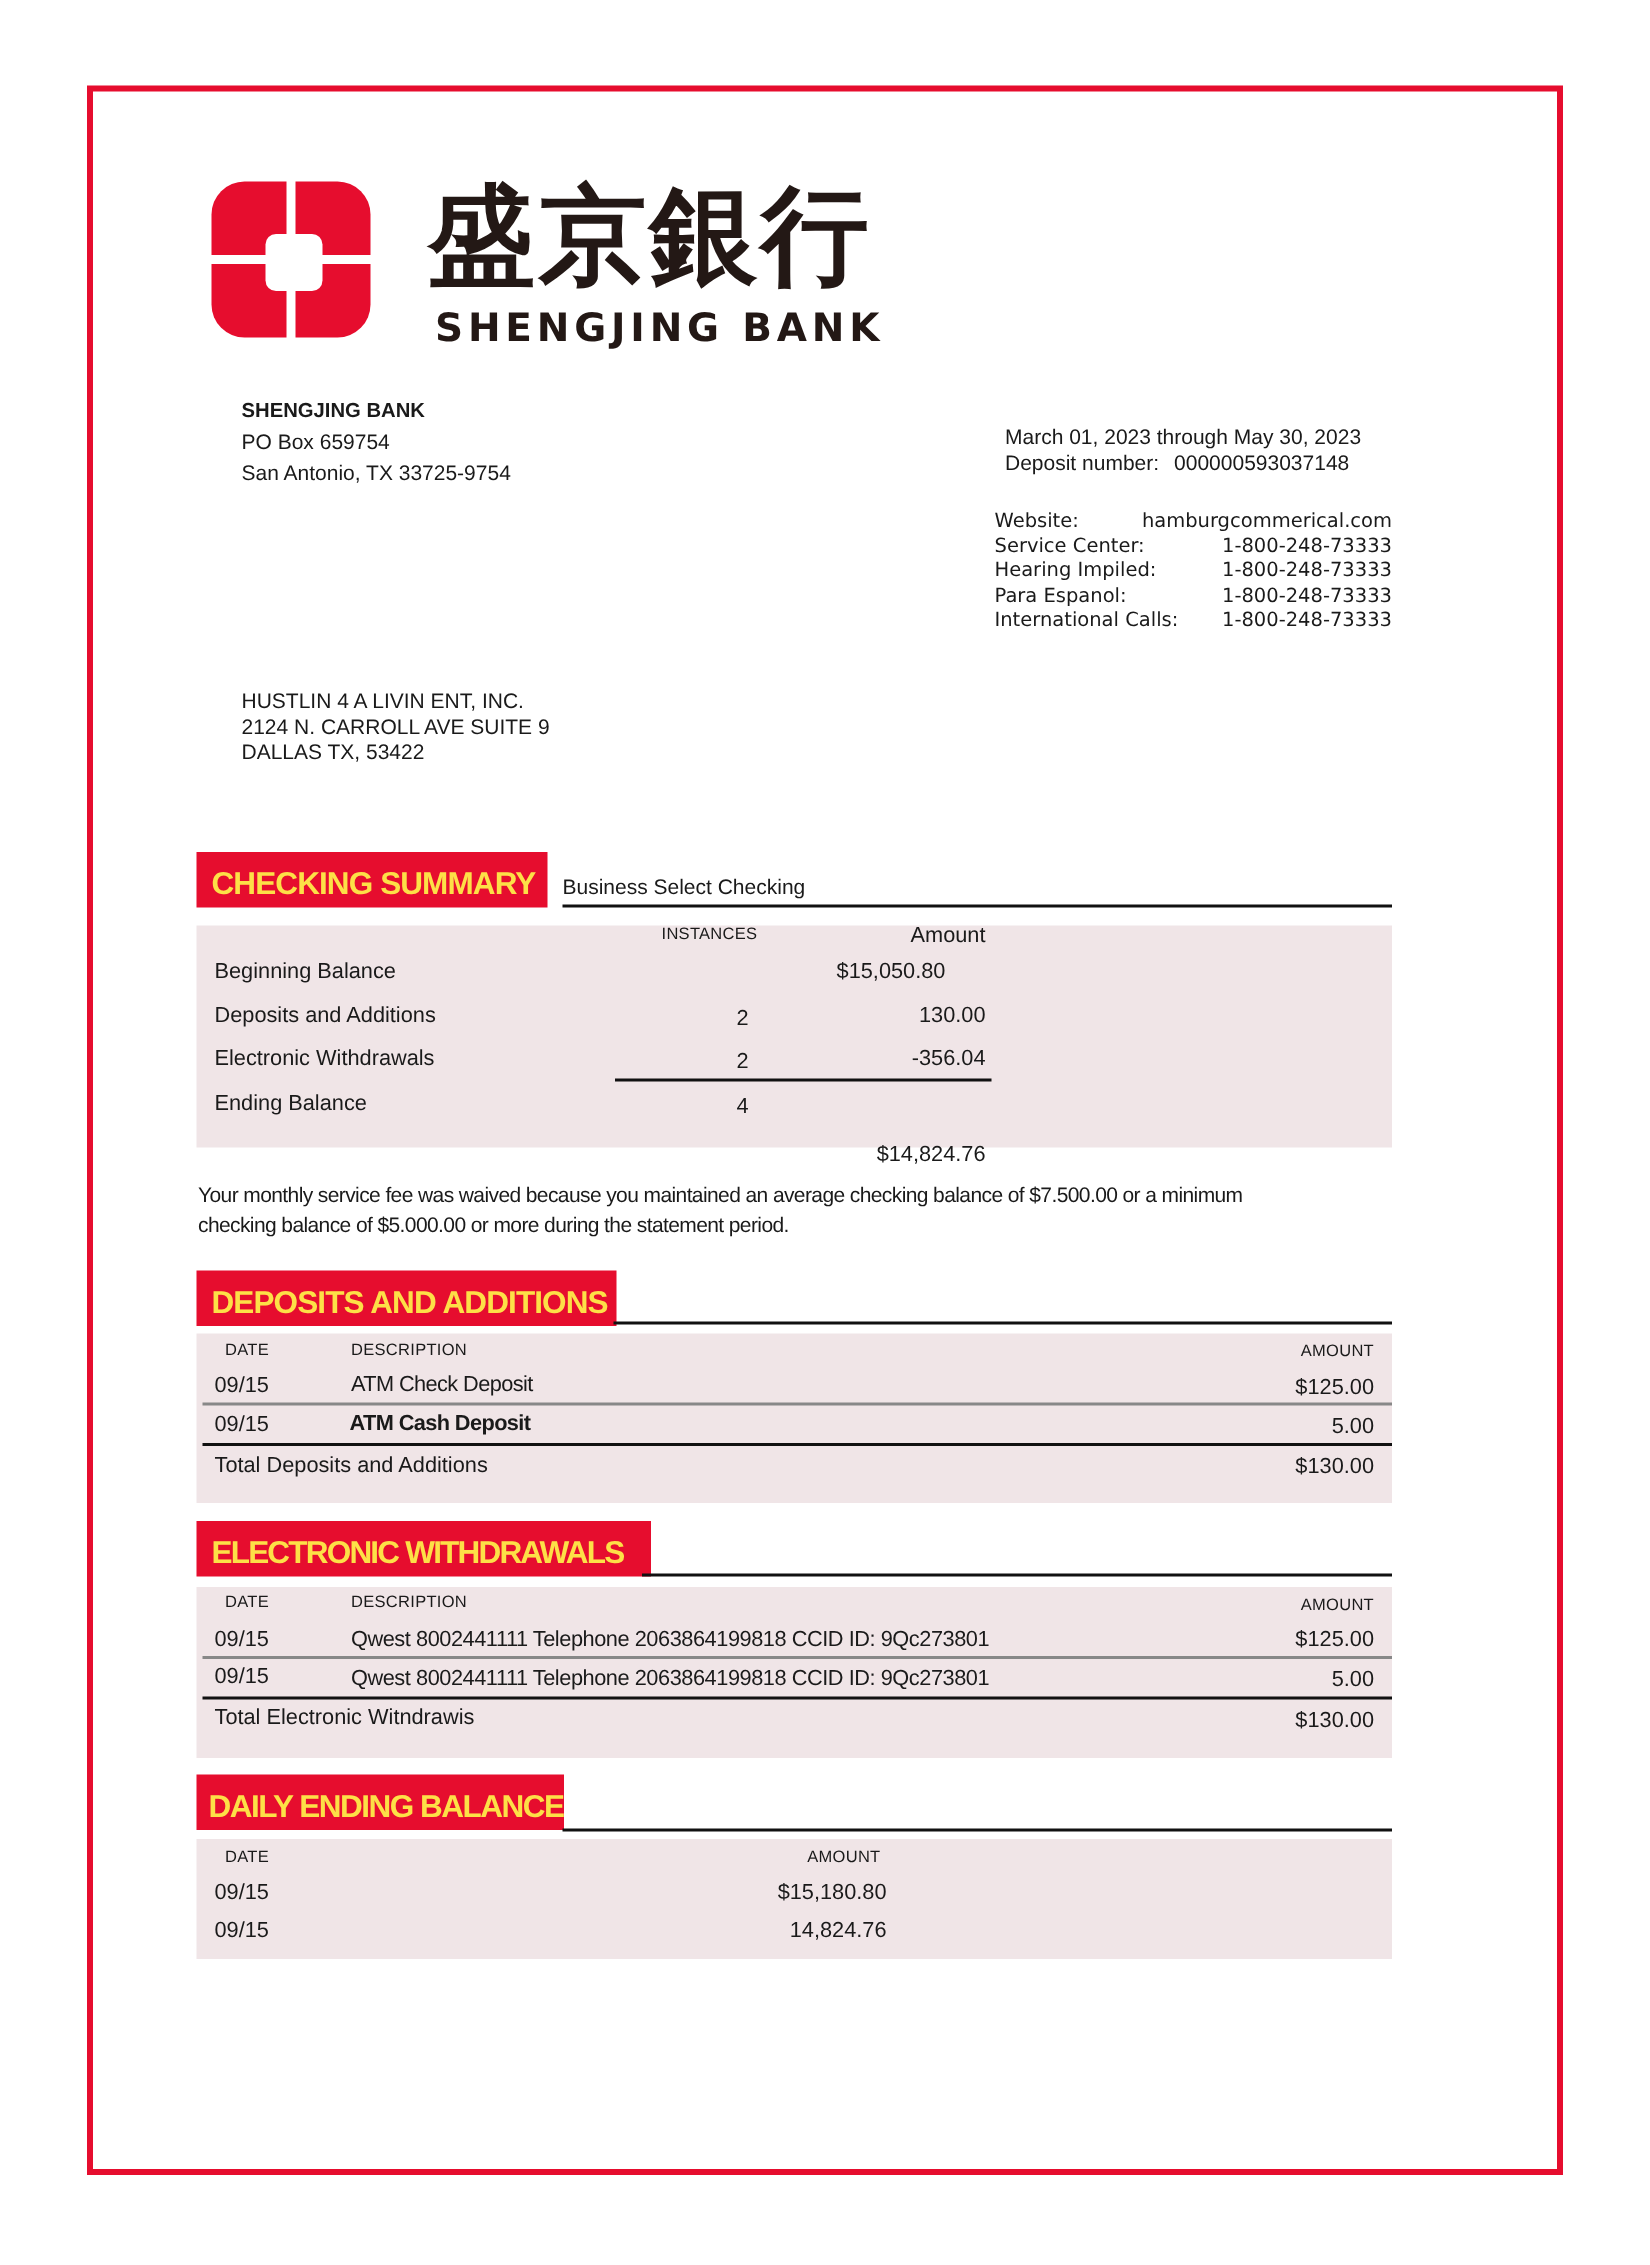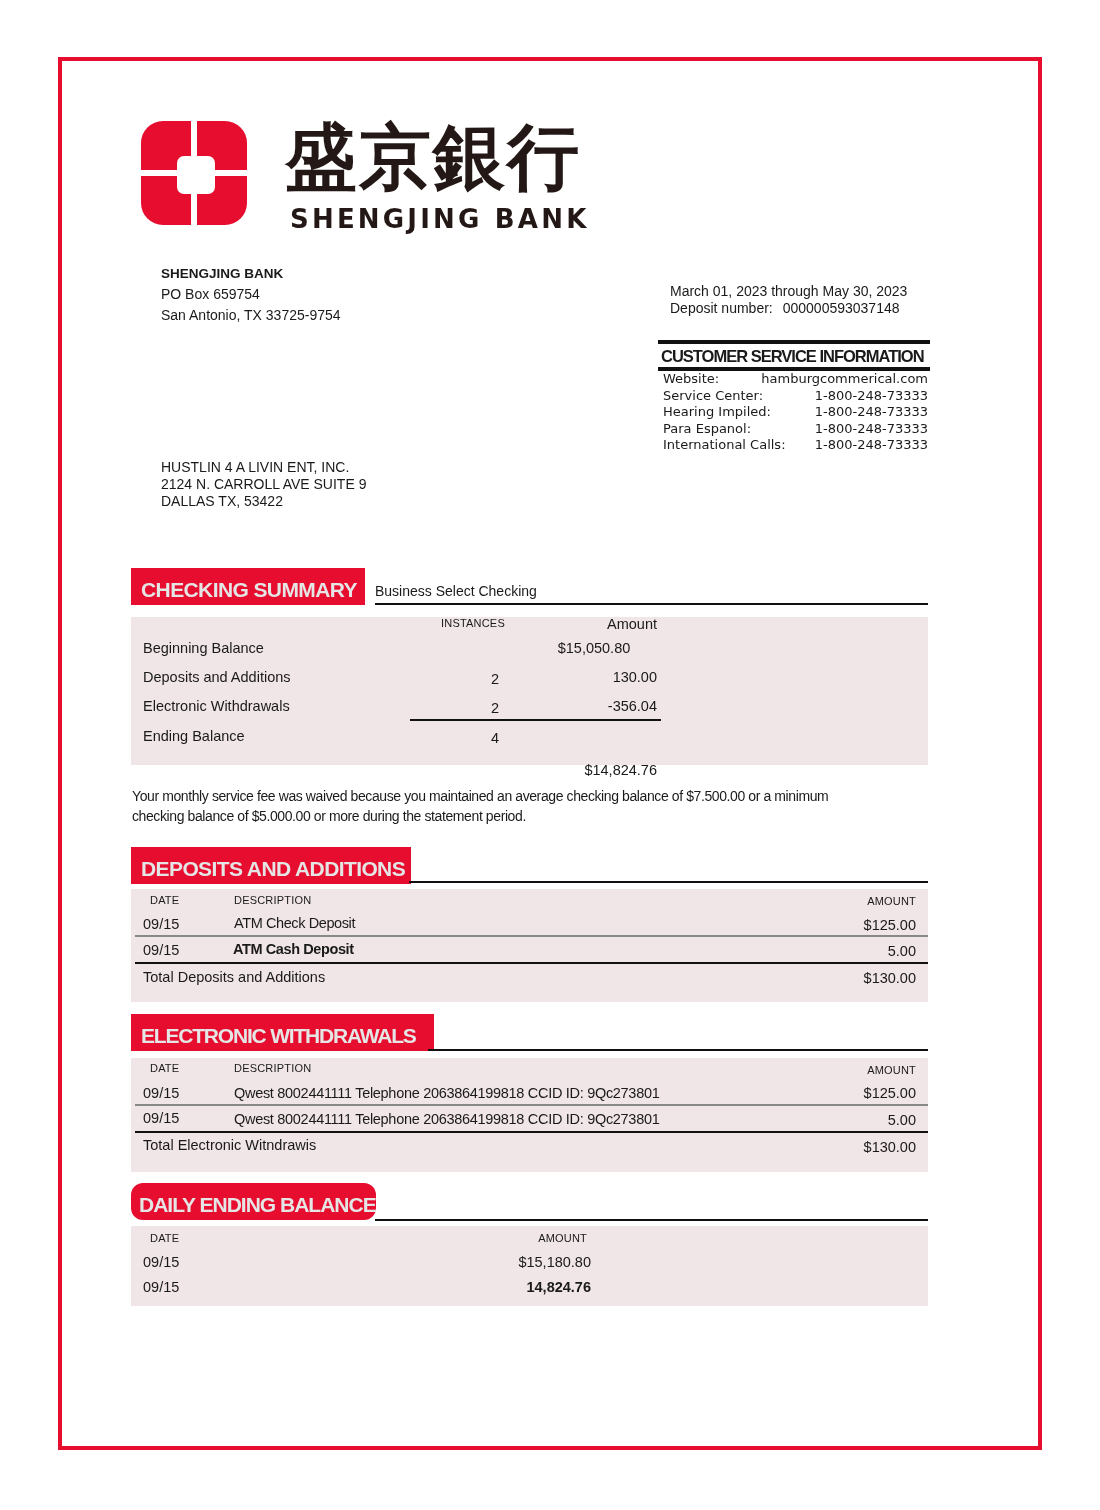--- a/index.html
+++ b/index.html
@@ -25,21 +25,21 @@
   .period .acct-num { margin-left: 10px; }
 
   .csi { position: absolute; left: 658px; top: 340px; width: 272px; }
   .csi-title { border-top: 4px solid #111; border-bottom: 4px solid #111; font-weight: bold; font-size: 16.5px; letter-spacing: -1px; padding: 2px 0 1px 3px; line-height: 20px; }
   .csi-row { display: flex; justify-content: space-between; font-size: 14px; line-height: 16.6px; padding: 0 2px 0 5px; font-family: "DejaVu Sans", sans-serif; font-size: 13px; }
 
   .cust-addr { position: absolute; left: 161px; top: 459px; font-size: 14px; line-height: 17px; }
 
   
   .sec-head { position: absolute; left: 131px; height: 38px; display: flex; align-items: flex-end; }
-  .sec-tag { background: #e60d2e; color: #e5e5e5; font-weight: bold; font-size: 21px; letter-spacing: -0.6px; padding: 0 8px 3px 10px; height: 37px; display: flex; align-items: flex-end; white-space: nowrap; }
+  .sec-tag { background: #e60d2e; color: #fde047; font-weight: bold; font-size: 21px; letter-spacing: -0.6px; padding: 0 8px 3px 10px; height: 37px; display: flex; align-items: flex-end; white-space: nowrap; }
   .sec-line { position: absolute; height: 2px; background: #111; }
   .sec-sub { font-size: 14px; padding-left: 10px; padding-bottom: 6px; }
 
   .panel { position: absolute; left: 131px; width: 797px; background: #f0e5e7; }
   .txt-sm { font-size: 11px; letter-spacing: 0.2px; }
   .abs { position: absolute; white-space: nowrap; }
   .r { text-align: right; }
   .f14 { font-size: 14.5px; }
 
   .waiver { position: absolute; left: 132px; top: 786px; width: 740px; font-size: 14px; line-height: 20px; letter-spacing: -0.4px; }
@@ -66,21 +66,20 @@
 </div>
 
 <div class="period">
   <div>March 01, 2023 through May 30, 2023</div>
   <div>
     <span>Deposit number:</span><span class="acct-num">000000593037148</span>
   </div>
 </div>
 
 <div class="csi">
-  <div class="csi-title">CUSTOMER SERVICE INFORMATION</div>
   <div class="csi-row">
       <span>Website:</span>
       <span>hamburgcommerical.com</span>
     </div>
   <div class="csi-row">
       <span>Service Center:</span>
       <span>1-800-248-73333</span>
     </div>
   <div class="csi-row">
       <span>Hearing Impiled:</span>
@@ -175,26 +174,26 @@
   <div class="abs f14" style="left:12px; top:52px;">09/15</div>
   <div class="abs f14" style="left:103px; top:53px; letter-spacing:-0.3px;">Qwest 8002441111 Telephone 2063864199818 CCID ID: 9Qc273801</div>
   <div class="abs f14 r" style="left:685px; width:100px; top:54px;">5.00</div>
   <div class="abs" style="left:4px; top:73px; width:793px; height:2px; background:#111;"></div>
 
   <div class="abs f14" style="left:12px; top:79px;">Total Electronic Witndrawis</div>
   <div class="abs f14 r" style="left:685px; width:100px; top:81px;">$130.00</div>
 </div>
 
 <div class="sec-head" style="top:1182px;">
-  <div class="sec-tag" style="padding-right:0px; padding-left:8px; letter-spacing:-1px;border-radius:12px;">DAILY ENDING BALANCE</div>
+  <div class="sec-tag" style="padding-right:0px; padding-left:8px; letter-spacing:-1px;">DAILY ENDING BALANCE</div>
 </div>
 <div class="sec-line" style="left:375px; top:1219px; width:553px;"></div>
 
 <div class="panel" style="top:1226px; height:80px;">
   <div class="abs txt-sm" style="left:19px; top:6px;">DATE</div>
   <div class="abs txt-sm r" style="left:356px; width:100px; top:6px;">AMOUNT</div>
 
   <div class="abs f14" style="left:12px; top:28px;">09/15</div>
   <div class="abs f14 r" style="left:340px; width:120px; top:28px;">$15,180.80</div>
 
   <div class="abs f14" style="left:12px; top:53px;">09/15</div>
-  <div class="abs f14 r" style="left:340px; width:120px; top:53px;font-weight:bold;">14,824.76</div>
+  <div class="abs f14 r" style="left:340px; width:120px; top:53px;">14,824.76</div>
 </div>
 
 </body></html>

